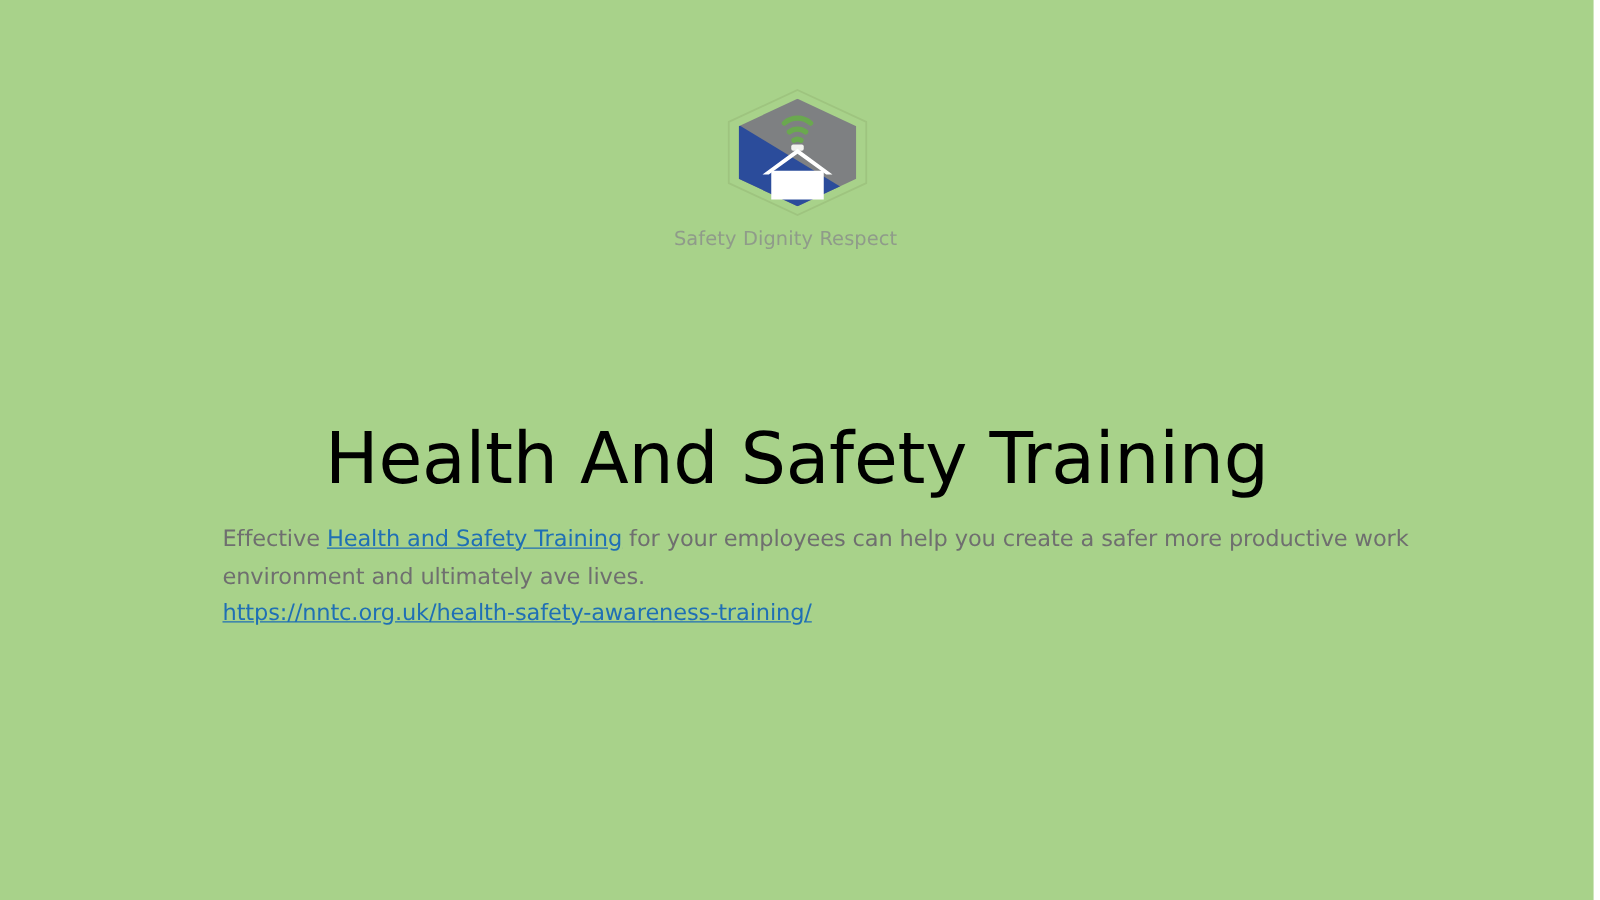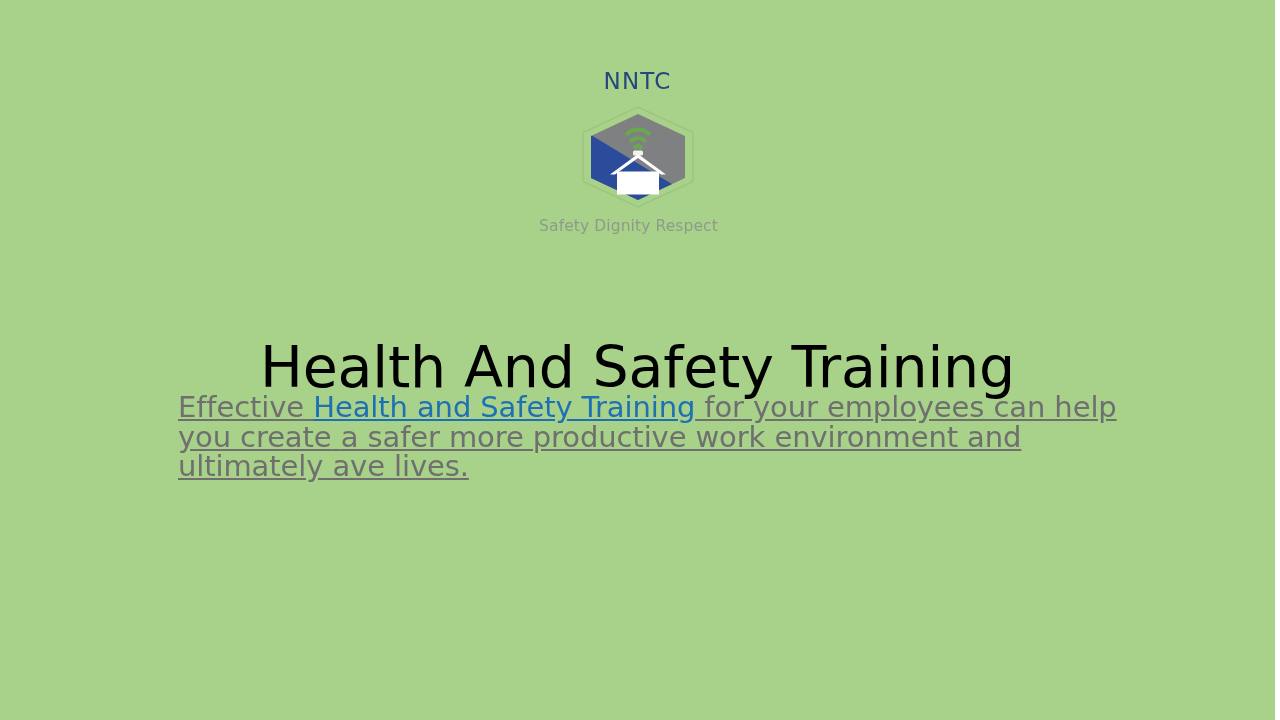--- a/index.html
+++ b/index.html
@@ -75,28 +75,27 @@
     color: #000000;
     line-height: 1.18;
     letter-spacing: -0.2px;
     white-space: nowrap;
   }
 
   
   #body-copy {
     position: absolute;
     left: 178px;
-    top: 393px;
+    top: 417px;
     width: 960px;
     font-family: "DejaVu Sans", sans-serif;
-    font-size: 29px;
+    font-size: 18px;
     line-height: 29.5px;
     color: #6f6f6f;
     letter-spacing: -0.1px;
-    text-decoration: underline;
   }
 
   #body-copy a,
   #body-copy .link {
     color: #1f6fb5;
     text-decoration: underline;
     text-decoration-color: #1f6fb5;
   }
 
   #body-copy .url-line {
@@ -113,21 +112,20 @@
     background: #ffffff;
   }
 </style>
 </head>
 <body>
 
 <div id="slide">
 
   <div id="logo-block">
 
-    <div id="logo-wordmark">NNTC</div>
 
     <div id="logo-mark">
       <svg width="120" height="104" viewBox="0 0 120 104" xmlns="http://www.w3.org/2000/svg">
 
         <polygon points="60,2 115,27.5 115,76.5 60,102 5,76.5 5,27.5" fill="none" stroke="#9ec47f" stroke-width="1.4"></polygon>
 
         <defs>
           <clipPath id="hexclip">
             <polygon points="60,9 107,31 107,73 60,95 13,73 13,31"></polygon>
           </clipPath>
@@ -160,17 +158,18 @@
     </div>
 
     <div id="logo-tagline">Safety Dignity Respect</div>
   </div>
 
   <h1 id="title">Health And Safety Training</h1>
 
   <div id="body-copy">
     <span>Effective </span><a href="#" class="link">Health and Safety Training</a><span> for your employees can help you create</span>
     <span>a safer more productive work environment and ultimately ave lives.</span>
+    <a href="#" class="url-line link">https://nntc.org.uk/health-safety-awareness-training/</a>
   </div>
 
 </div>
 
 <div id="right-edge"></div>
 
 </body></html>

